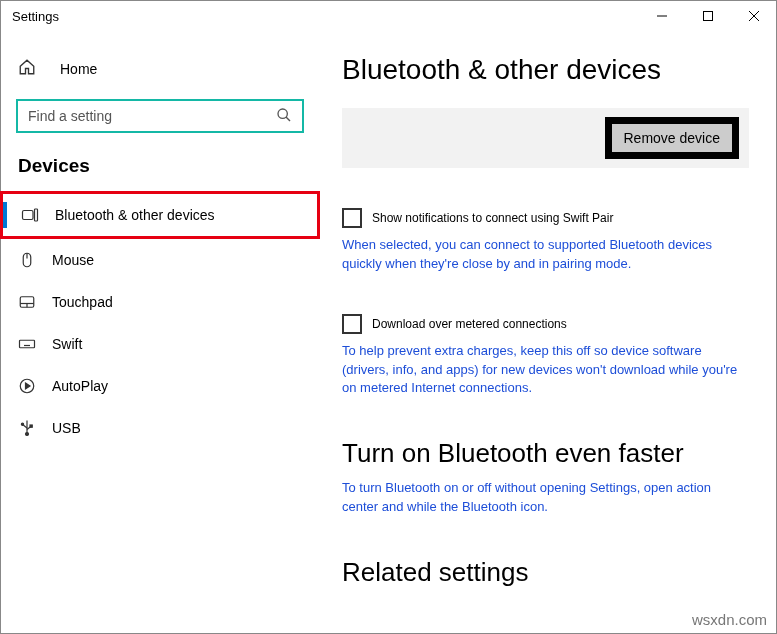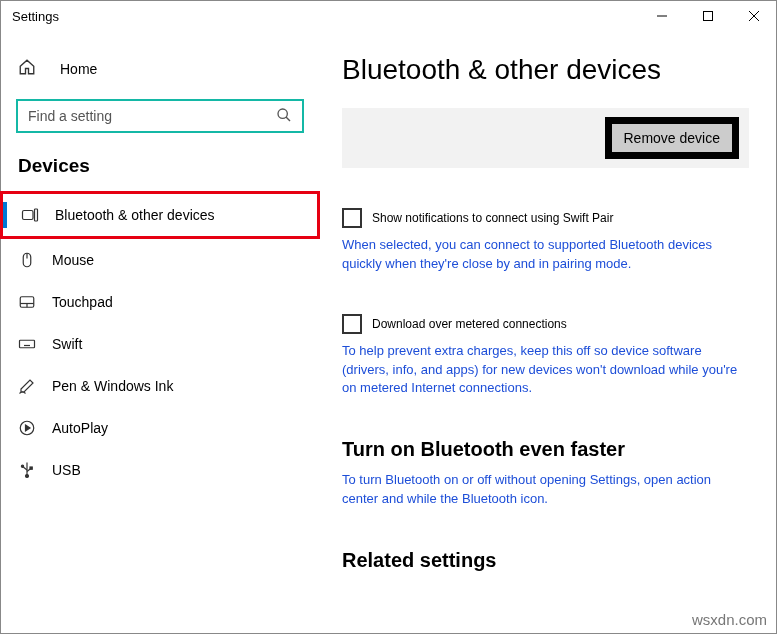--- a/index.html
+++ b/index.html
@@ -18,21 +18,21 @@
 .nav-item.active::before { content: ""; position: absolute; left: 0; top: 8px; bottom: 8px; width: 4px; background: #0078d4; }
 .nav-item .icon { width: 18px; height: 18px; display: flex; align-items: center; justify-content: center; color: #333; }
 .highlight-red { border: 3px solid #e60012; }
 .content { flex: 1; padding: 22px 28px 0 22px; overflow: hidden; }
 .page-title { font-size: 28px; font-weight: 300; margin-bottom: 22px; }
 .remove-bar { background: #f2f2f2; height: 60px; display: flex; align-items: center; justify-content: flex-end; padding-right: 10px; margin-bottom: 40px; }
 .remove-btn { border: 7px solid #000000; background: #ccc; padding: 6px 12px; font-size: 14px; cursor: pointer; }
 .check-row { display: flex; align-items: center; gap: 10px; font-size: 12px; margin-bottom: 8px; }
 .checkbox { width: 20px; height: 20px; border: 2px solid #333; flex-shrink: 0; }
 .desc { font-size: 13px; color: #1d4ed8; line-height: 1.45; margin-bottom: 40px; }
-.sub-head { font-size: 20px; font-weight: 700; margin-bottom: 10px; }
+.sub-head { font-size: 26px; font-weight: 400; margin-bottom: 10px; }
 .watermark { position: absolute; right: 10px; bottom: 6px; font-size: 15px; color: #777; }
 .border { position: absolute; inset: 0; border: 1px solid #888; pointer-events: none; }
 </style>
 </head>
 <body>
 
 <div class="border"></div>
 
 <div class="titlebar">
   <span class="titlebar-title">Settings</span>
@@ -110,29 +110,20 @@
             <line x1="14" y1="11" x2="14" y2="11"></line>
             <line x1="18" y1="11" x2="18" y2="11"></line>
             <line x1="8" y1="14" x2="16" y2="14"></line>
           </svg>
         </span>
       <span>Swift</span>
     </div>
     <div class="nav-item">
       <span class="icon">
           <svg width="18" height="18" viewBox="0 0 24 24" fill="none" stroke="#333" stroke-width="1.6">
-            <path d="M4 20 L8 20 L20 8 L16 4 L4 16 Z"></path>
-            <path d="M2 22 Q6 18 10 22"></path>
-          </svg>
-        </span>
-      <span>Pen &amp; Windows Ink</span>
-    </div>
-    <div class="nav-item">
-      <span class="icon">
-          <svg width="18" height="18" viewBox="0 0 24 24" fill="none" stroke="#333" stroke-width="1.6">
             <circle cx="12" cy="12" r="9"></circle>
             <polygon points="10,8 16,12 10,16" fill="#333"></polygon>
           </svg>
         </span>
       <span>AutoPlay</span>
     </div>
     <div class="nav-item">
       <span class="icon">
           <svg width="18" height="18" viewBox="0 0 24 24" fill="none" stroke="#333" stroke-width="1.6">
             <line x1="12" y1="2" x2="12" y2="22"></line>

